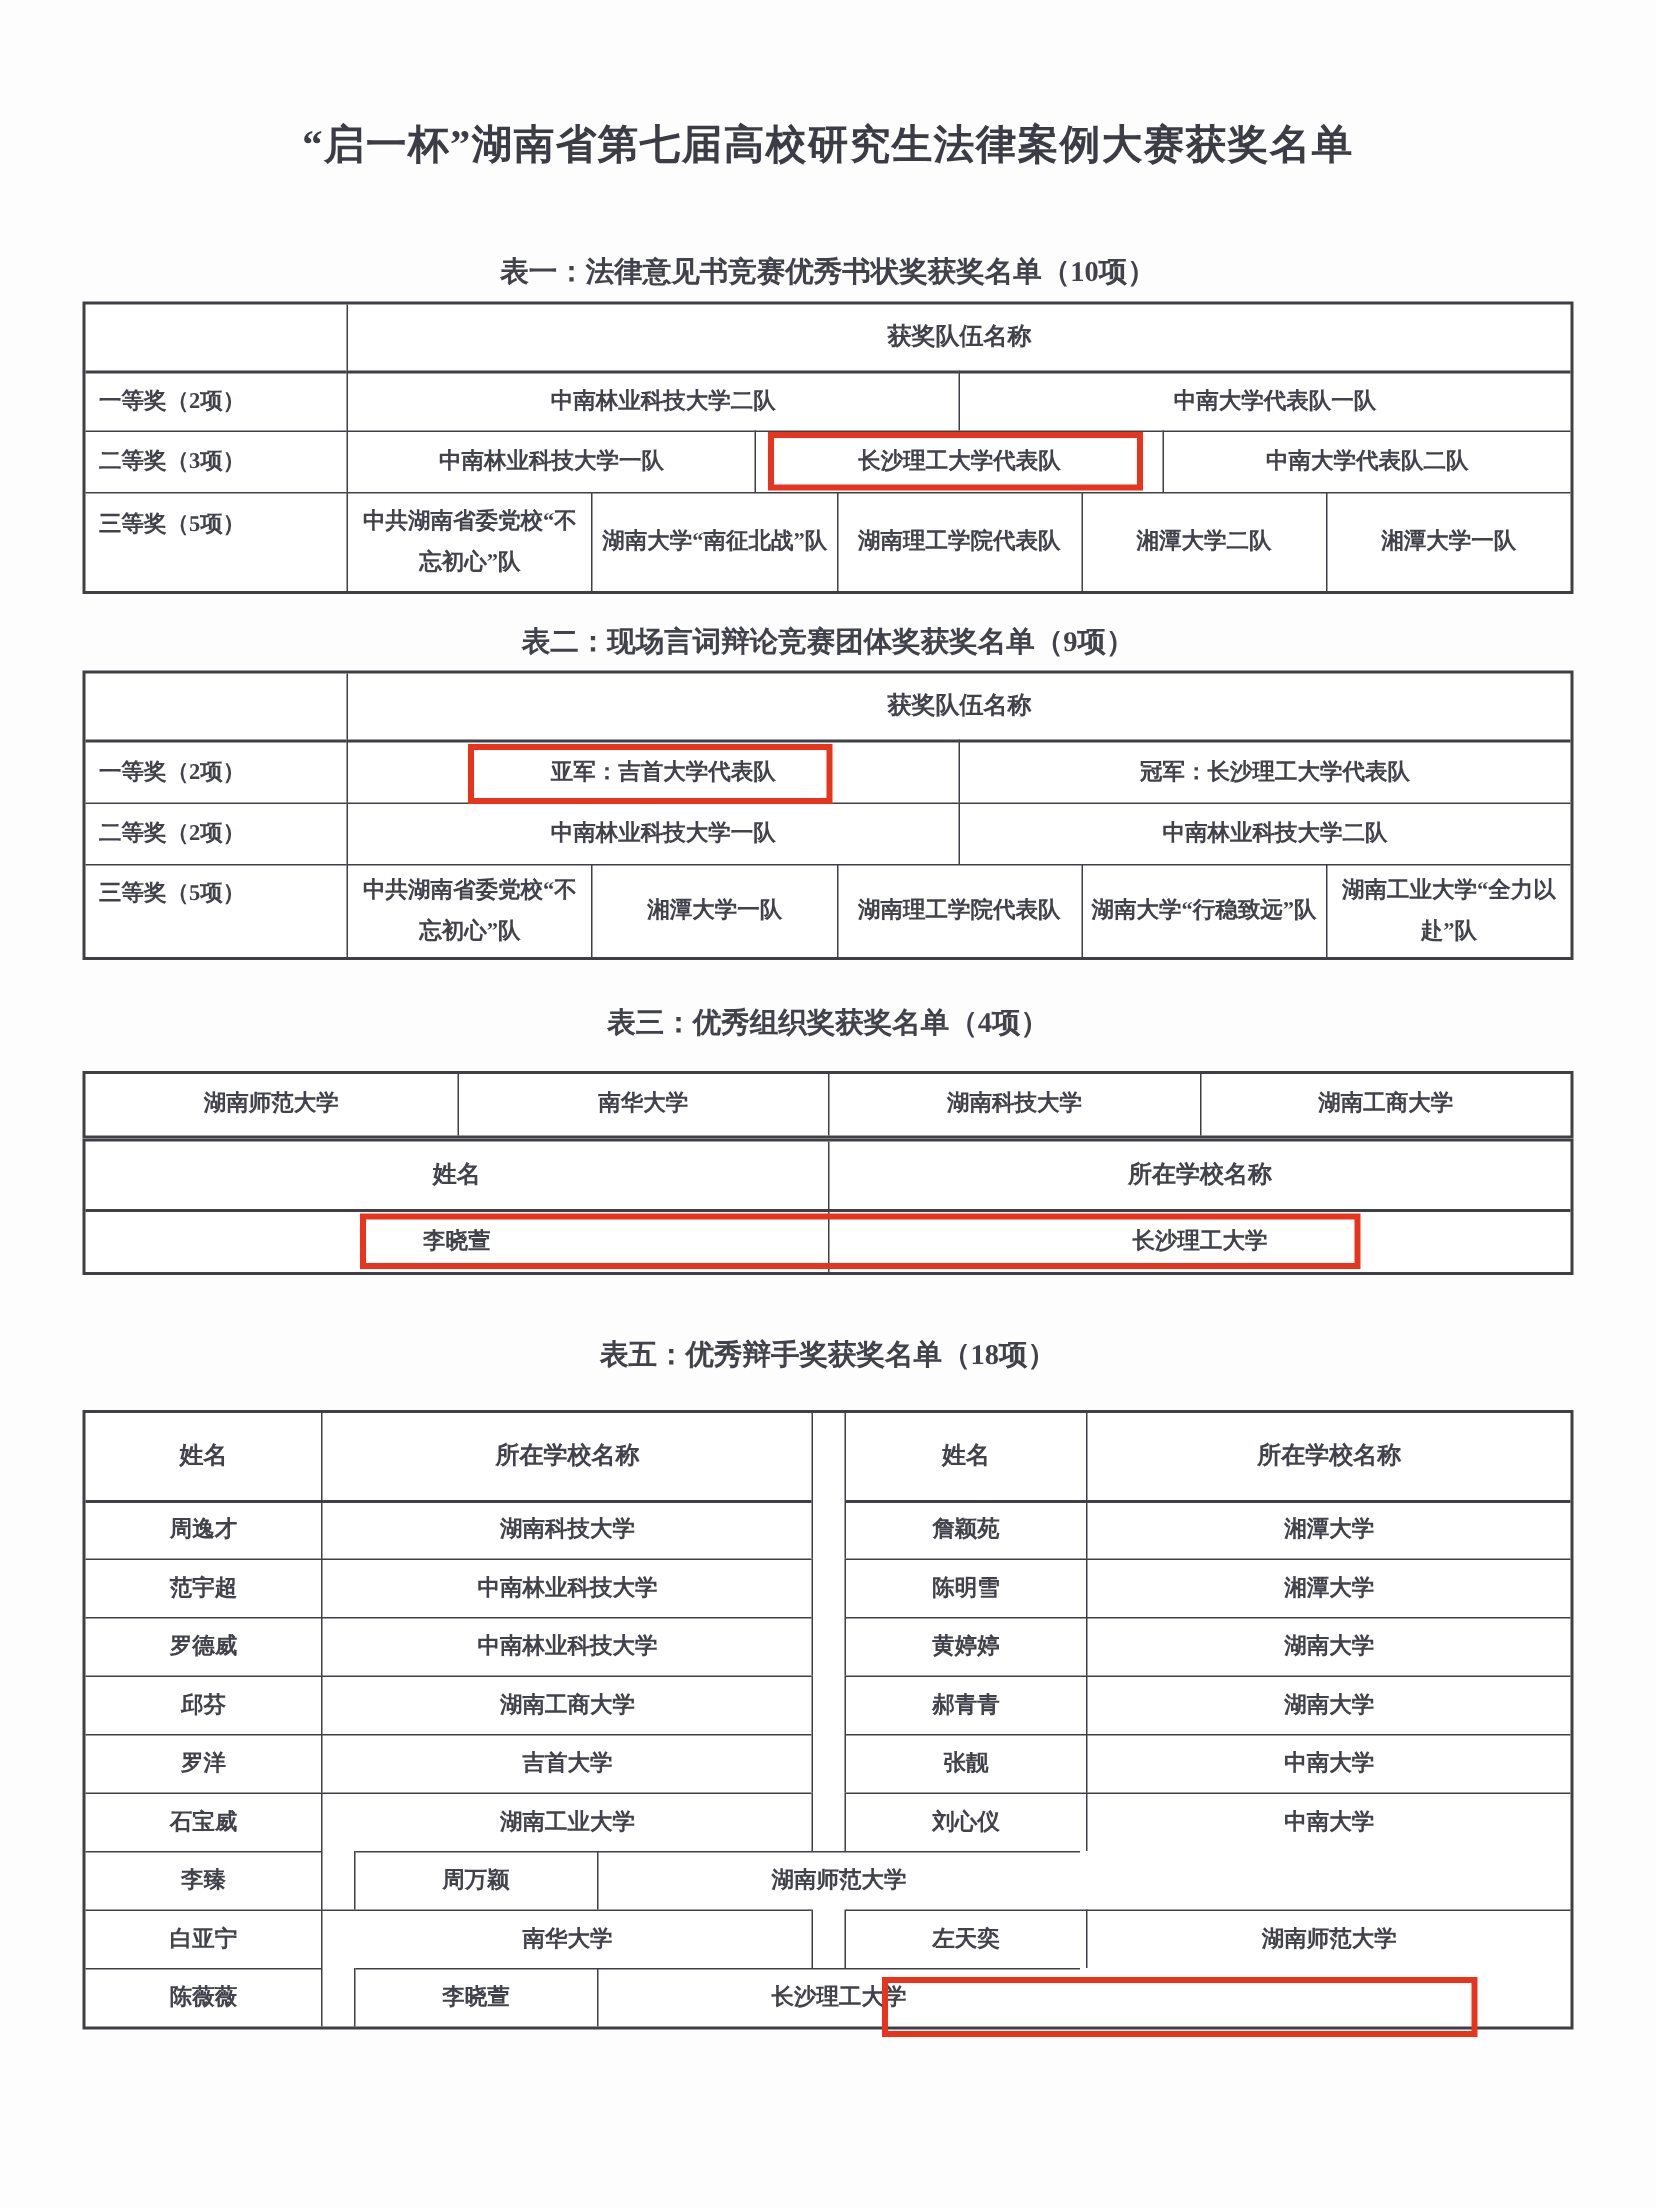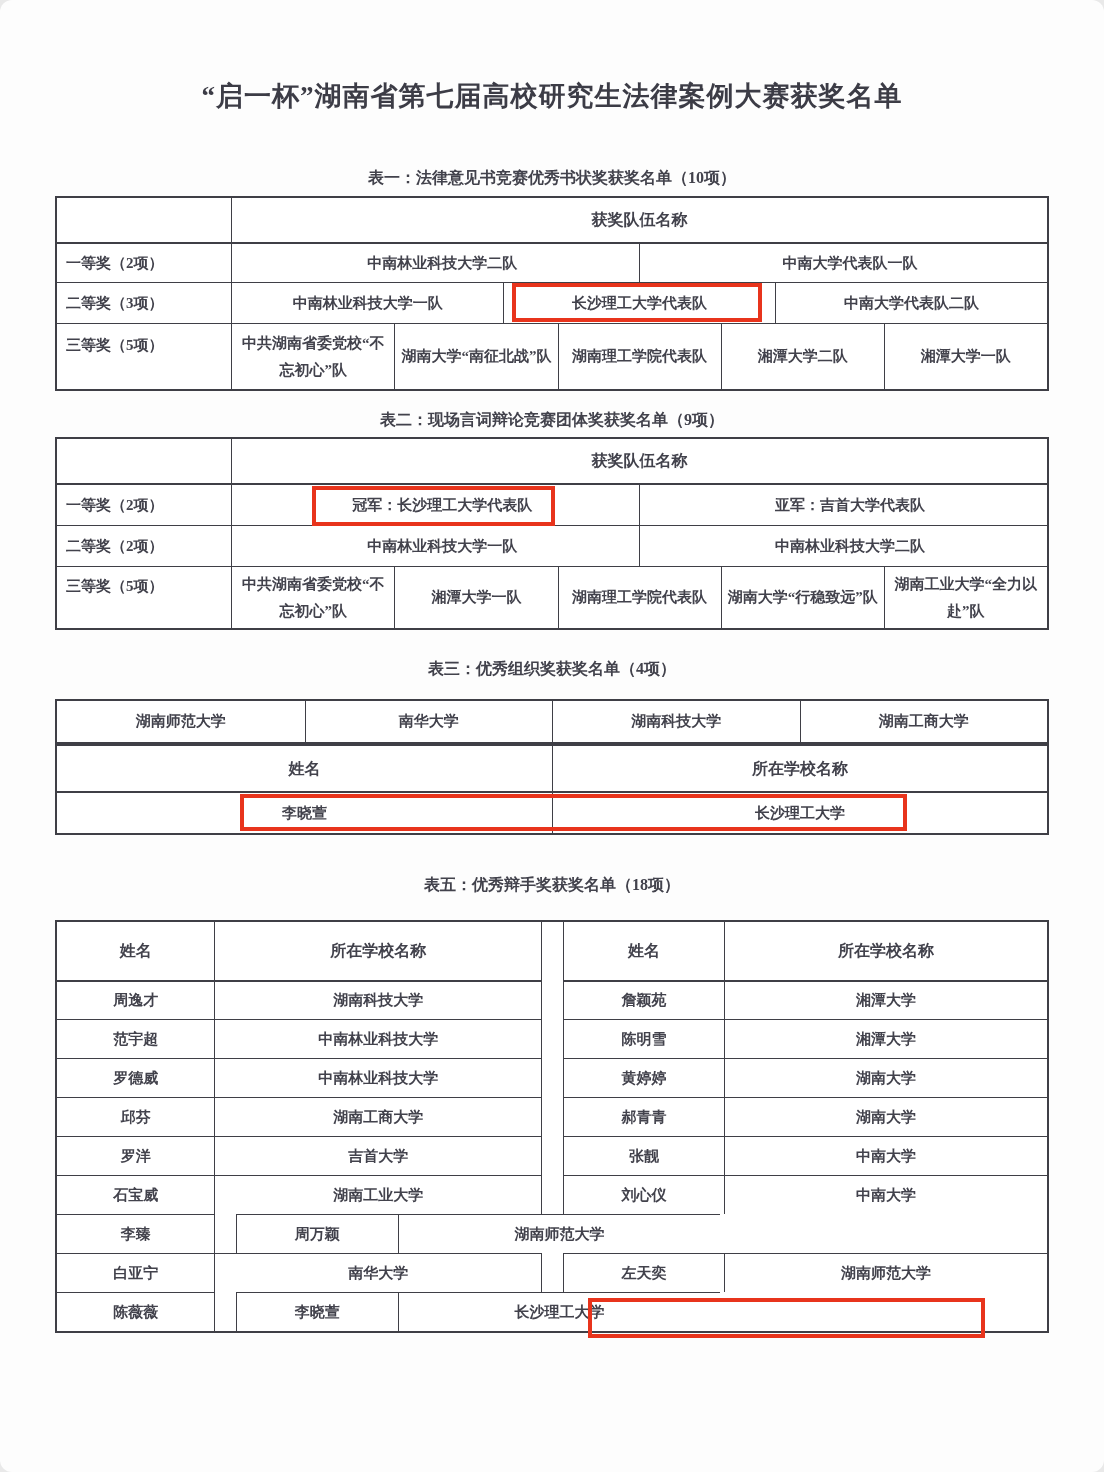--- a/index.html
+++ b/index.html
@@ -1,28 +1,27 @@
 <!DOCTYPE html>
 <html style="--hl: #e8341c; --bd: #3f3f46; --tx: #42424c;"><head>
 <meta charset="utf-8">
 <style>
   :root { --bd:#3f3f46; --tx:#42424c; --hl:#e8341c; }
   html,body { margin:0; padding:0; background:#e9e9e9; }
   .page {
     width:1104px; height:1472px; margin:0 auto; background:#fdfdfd;
     font-family:"Liberation Serif","DejaVu Serif",serif; color:var(--tx);
     overflow:hidden;
-    border-radius:12px;
   }
   .doc-title {
     margin:0; padding-top:78px; text-align:center;
     font-size:27px; font-weight:bold; letter-spacing:1px; color:#3c3c46;
   }
   .content { width:994px; margin:0 auto; }
-  .caption { text-align:center; font-weight:bold; font-size:16px; color:var(--tx); }
+  .caption { text-align:center; font-weight:bold; font-size:19px; color:var(--tx); }
   #cap1 { margin:54px 0 7px; }
   #cap2 { margin:19px 0 6px; }
   #cap3 { margin:29px 0 19px; }
   #cap4 { margin:36px 0 5px; }
   #cap5 { margin:40px 0 24px; }
 
   .tbl { position:relative; border:2px solid var(--bd); background:#fff; }
   .row { display:flex; width:100%; }
   .cell {
     box-sizing:border-box; border-left:1px solid var(--bd); border-top:1px solid var(--bd);
@@ -87,22 +86,22 @@
     </div>
 
     <div class="caption" id="cap2">表二：现场言词辩论竞赛团体奖获奖名单（9项）</div>
     <div class="tbl">
       <div class="row" style="height:44px">
         <div class="cell c-award"></div>
         <div class="cell c-rest hdr-cell">获奖队伍名称</div>
       </div>
       <div class="row after-hdr" style="height:42px">
         <div class="cell c-award">一等奖（2项）</div>
+        <div class="cell w2">亚军：吉首大学代表队</div>
         <div class="cell w2">冠军：长沙理工大学代表队</div>
-        <div class="cell w2">亚军：吉首大学代表队</div>
       </div>
       <div class="row" style="height:41px">
         <div class="cell c-award">二等奖（2项）</div>
         <div class="cell w2">中南林业科技大学一队</div>
         <div class="cell w2">中南林业科技大学二队</div>
       </div>
       <div class="row" style="height:62px">
         <div class="cell c-award" style="align-items:flex-start;padding-top:6px">三等奖（5项）</div>
         <div class="cell w5">中共湖南省委党校“不忘初心”队</div>
         <div class="cell w5">湘潭大学一队</div>

